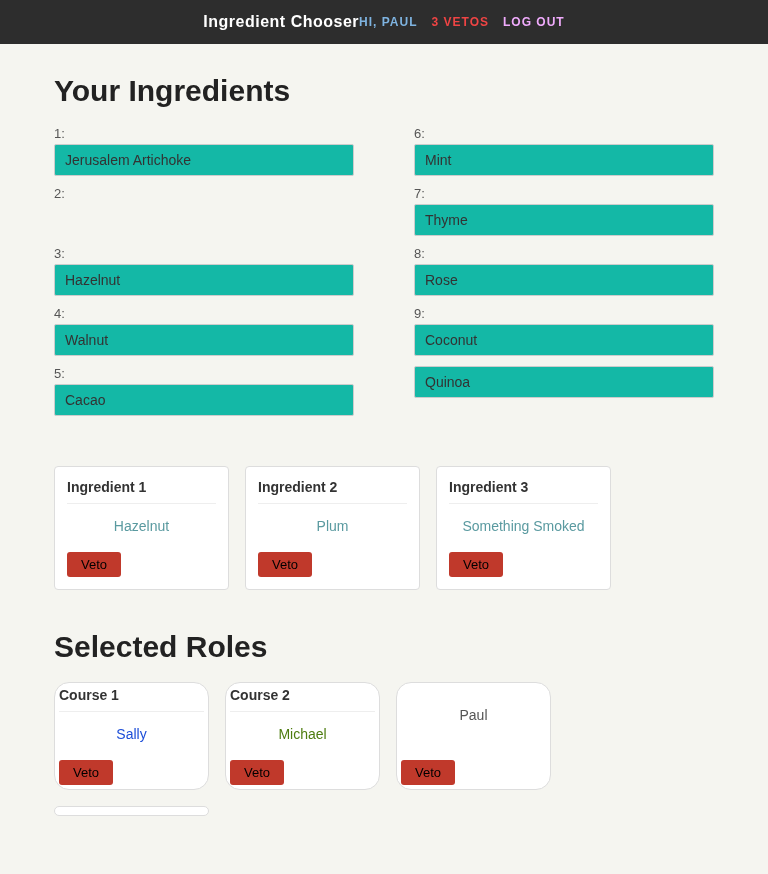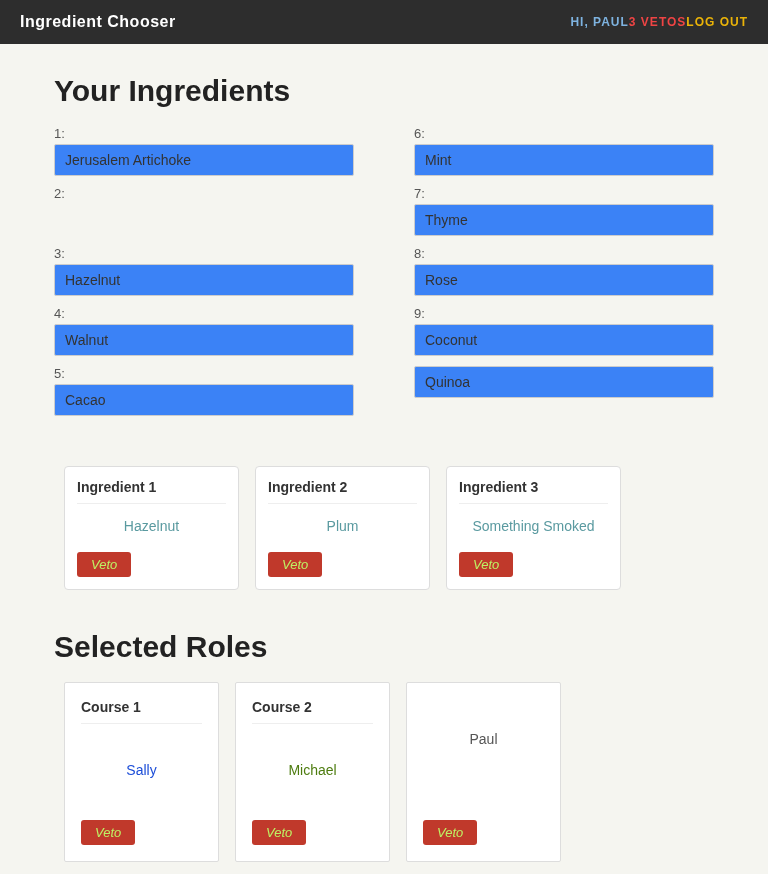--- a/index.html
+++ b/index.html
@@ -6,48 +6,49 @@
     body {
       font-family: Arial, sans-serif;
       background: #f5f5f0;
       min-height: 874px;
     }
     header {
       background: #2d2d2d;
       color: #fff;
       display: flex;
       align-items: center;
-      justify-content: space-between;
+      justify-content: center;
       padding: 0 20px;
       height: 44px;
     }
     .header-title {
       font-size: 16px;
       font-weight: bold;
       color: #fff;
       letter-spacing: 0.5px;
     }
     .header-right {
       display: flex;
       align-items: center;
+      gap: 14px;
       font-size: 12px;
     }
     .header-hi {
       color: #7eb3e0;
       font-weight: bold;
       letter-spacing: 1px;
     }
     .header-vetos {
       color: #ef4444;
       font-weight: bold;
       letter-spacing: 1px;
       cursor: pointer;
     }
     .header-logout {
-      color: #eab308;
+      color: #f0abfc;
       font-weight: bold;
       letter-spacing: 1px;
       cursor: pointer;
     }
     .main-content {
       max-width: 720px;
       margin: 0 auto;
       padding: 30px 30px 40px;
     }
     .section-title {
@@ -67,35 +68,34 @@
     }
     .ingredient-label {
       font-size: 13px;
       color: #555;
       margin-bottom: 3px;
     }
     .ingredient-input {
       width: 100%;
       padding: 7px 10px;
       border: 1px solid #ccc;
-      background: #3b82f6;
+      background: #14b8a6;
       font-size: 14px;
       color: #333;
       border-radius: 2px;
     }
 
     
     .selected-section {
       margin-bottom: 40px;
     }
     .cards-row {
       display: flex;
       gap: 16px;
       flex-wrap: wrap;
-      margin-left: 10px;
     }
     .ingredient-card {
       background: #fff;
       border: 1px solid #ddd;
       border-radius: 4px;
       width: 175px;
       padding: 12px;
       display: flex;
       flex-direction: column;
       align-items: flex-start;
@@ -115,43 +115,41 @@
       text-align: center;
       width: 100%;
       margin-bottom: 18px;
       flex: 1;
       display: flex;
       align-items: center;
       justify-content: center;
     }
     .veto-btn {
       background: #c0392b;
-      color: #bef264;
+      color: #000000;
       border: none;
       padding: 5px 14px;
       border-radius: 3px;
       font-size: 13px;
       cursor: pointer;
-      font-style: italic;
     }
 
     
     .roles-section {
       margin-bottom: 40px;
     }
     .role-card {
       background: #fff;
       border: 1px solid #ddd;
-      border-radius: 2px;
+      border-radius: 15px;
       width: 155px;
-      padding: 16px;
+      padding: 4px;
       display: flex;
       flex-direction: column;
       align-items: flex-start;
-      gap: 24px;
     }
     .role-card .card-value {
       color: #5a9aa0;
     }
   </style>
 </head>
 <body>
 
 <header>
   <span class="header-title">Ingredient Chooser</span>

